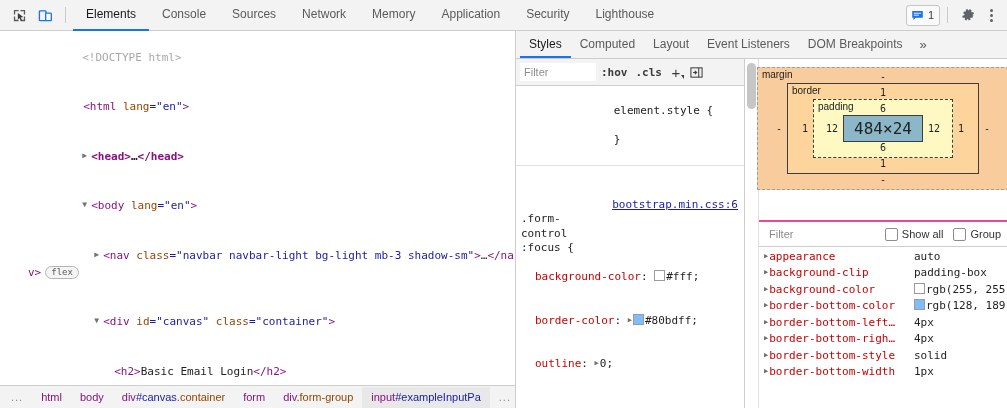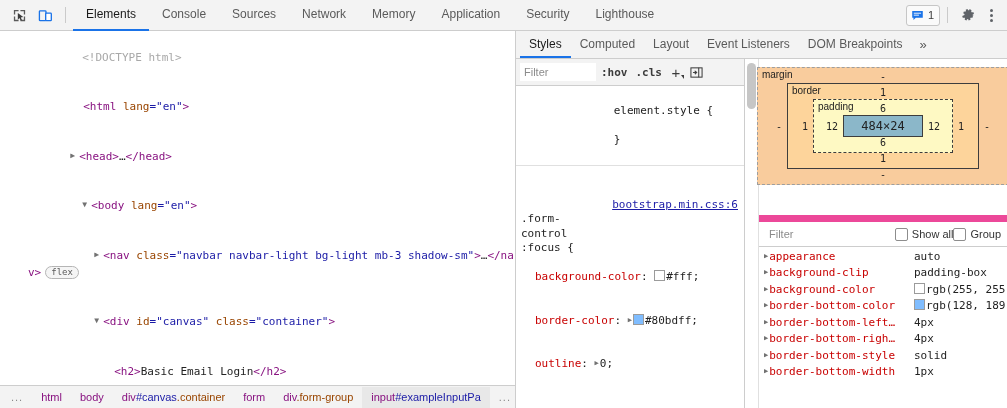--- a/index.html
+++ b/index.html
@@ -372,21 +372,21 @@
   .computed-col {
     flex: 1;
     display: flex;
     flex-direction: column;
     min-width: 0;
     background: #fff;
   }
   .boxmodel-area {
     height: 163px;
     min-height: 163px;
-    border-bottom: 7px solid #ec4899;
+    border-bottom: 2px solid #ec4899;
     display: flex;
     align-items: flex-start;
     justify-content: center;
     padding-top: 8px;
     box-sizing: border-box;
     background: #fff;
   }
   .bm-margin {
     border: 1px dashed #9e9e9e;
     background: #f9cc9d;
@@ -409,21 +409,21 @@
     border: 1px dashed #3d3d3d;
     background: #fef9c3;
     padding: 3px 12px;
     position: relative;
     display: inline-block;
   }
   .bm-content {
     border: 1px solid #3d3d3d;
     background: #8bb7c9;
     padding: 3px 8px;
-    font-size: 12px;
+    font-size: 16px;
     min-width: 62px;
     text-align: center;
   }
   .bm-label {
     position: absolute;
     left: 4px;
     top: 1px;
     font-size: 10px;
     color: #222;
     font-family: "Liberation Sans", sans-serif;
@@ -596,21 +596,21 @@
       <div class="dom-tree">
 
         <div class="node" style="padding-left:16px;">
           <span class="doctype">&lt;!DOCTYPE html&gt;</span>
         </div>
 
         <div class="node" style="padding-left:8px;">
           <span class="tw none"></span><span class="tag">&lt;html </span><span class="attr">lang</span><span class="val">="en"</span><span class="tag">&gt;</span>
         </div>
 
-        <div class="node" style="padding-left:4px;">
+        <div class="node" style="padding-left:16px;font-weight:bold;">
           <span class="tw closed"></span><span class="tag">&lt;head&gt;</span><span class="txt">…</span><span class="tag">&lt;/head&gt;</span>
         </div>
 
         <div class="node" style="padding-left:16px;">
           <span class="tw open"></span><span class="tag">&lt;body </span><span class="attr">lang</span><span class="val">="en"</span><span class="tag">&gt;</span>
         </div>
 
         <div class="node" style="padding-left:28px;">
           <span class="tw closed"></span><span class="tag">&lt;nav </span><span class="attr">class</span><span class="val">="navbar navbar-light bg-light mb-3 shadow-sm"</span><span class="tag">&gt;</span><span class="txt">…</span><span class="tag">&lt;/nav&gt;</span><span class="flexbadge">flex</span>
         </div>
@@ -732,21 +732,21 @@
                   <div class="bm-bottom">1</div>
                 </div>
                 <span class="bm-side">-</span>
               </div>
               <div class="bm-bottom">-</div>
             </div>
           </div>
 
           <div class="computed-toolbar">
             <input class="filter-input" type="text" placeholder="Filter" style="">
-            <div style="margin-left:auto; display:flex; ">
+            <div style="margin-left:auto; display:flex; gap:10px;">
               <label class="cb-wrap">
                 <span class="cb-box"></span>
                 <span>Show all</span>
               </label>
               <label class="cb-wrap">
                 <span class="cb-box"></span>
                 <span>Group</span>
               </label>
             </div>
           </div>

